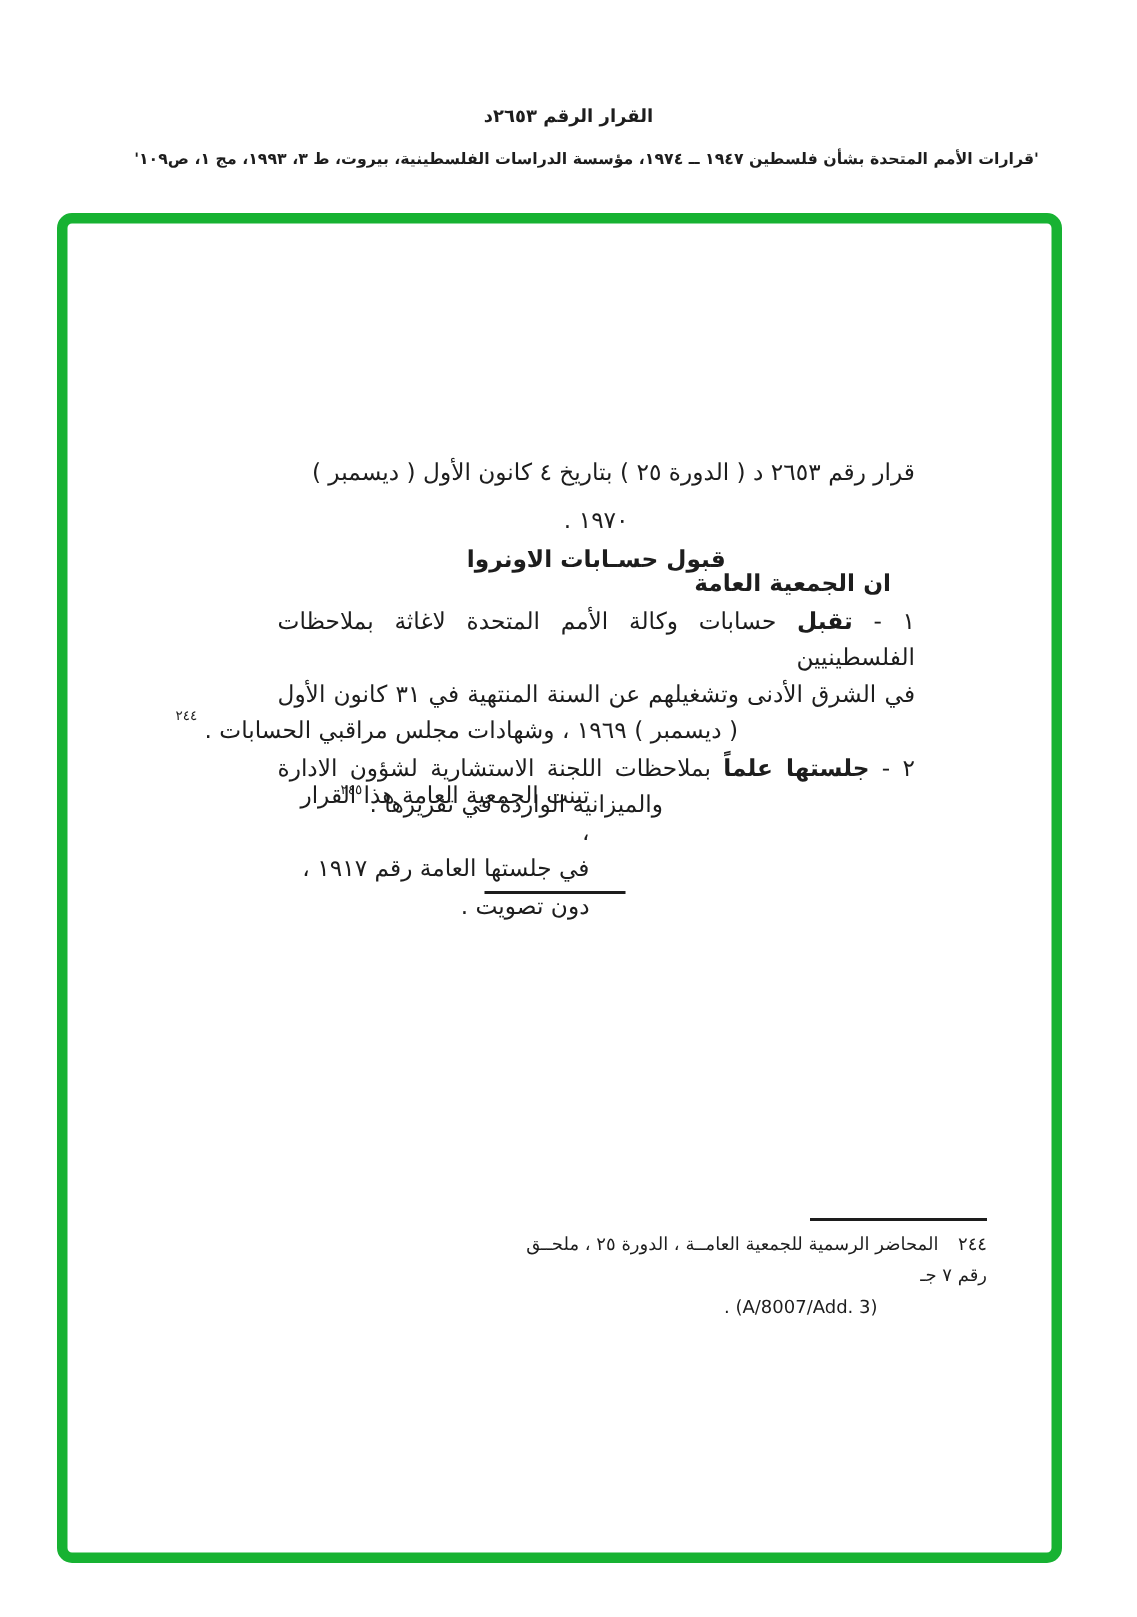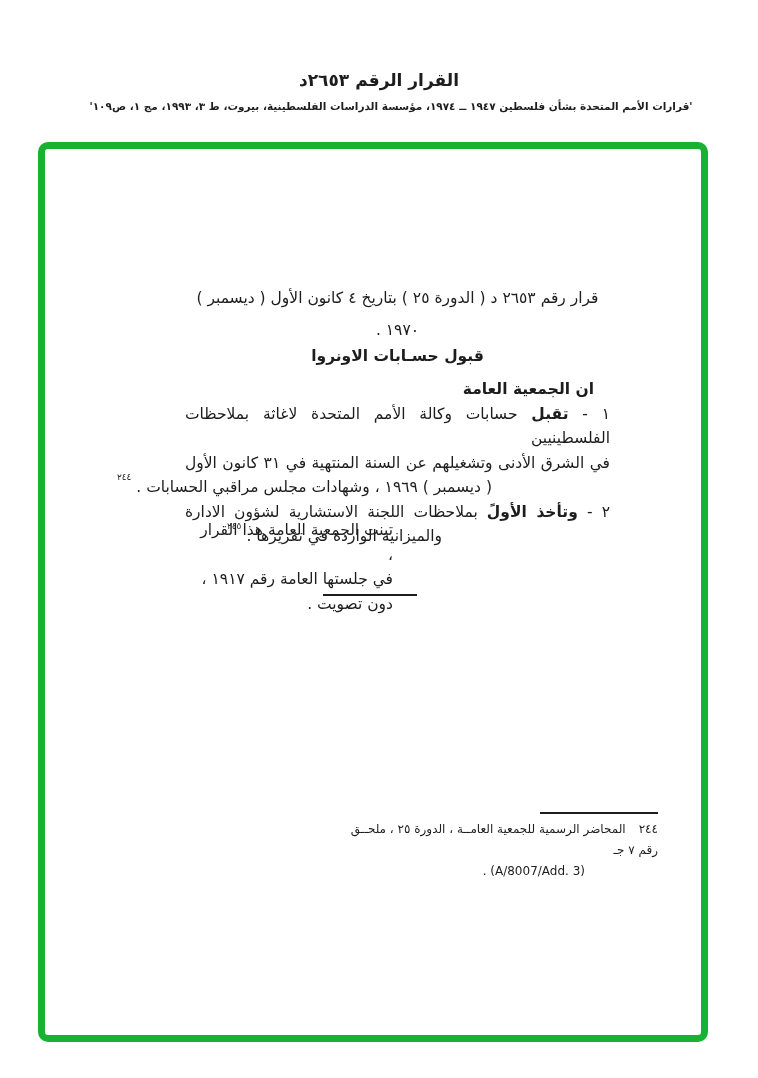--- a/index.html
+++ b/index.html
@@ -8,40 +8,40 @@
     width:758px; height:1078px; position:relative;
     background:#ffffff; color:var(--ink);
     font-family:"DejaVu Sans", sans-serif;
     overflow:hidden;
   }
   .abs { position:absolute; }
 
   
   .header-title {
     top:70px; left:0; width:758px; text-align:center;
-    font-size:17px; font-weight:bold; direction:rtl;
+    font-size:12px; font-weight:bold; direction:rtl;
   }
   .header-source {
     top:100px; left:12px; width:758px; text-align:center;
     font-size:10.5px; font-weight:bold; direction:rtl;
   }
 
   
   .frame {
     left:38px; top:142px; width:670px; height:900px;
     border:7px solid var(--green); border-radius:10px;
     background:transparent;
   }
 
   
   .doc-title {
     left:185px; top:286px; width:425px;
     direction:rtl; font-size:15.5px; line-height:25px;
   }
-  .doc-title .t1 { text-align:center; margin-bottom:7px; }
+  .doc-title .t1 { text-align:right; margin-bottom:7px;margin-top:17px; }
   .doc-title .t2 { text-align:center; margin-bottom:1px; }
   .doc-title .t3 { text-align:center; font-weight:bold; }
 
   
   .doc-body {
     left:185px; top:377px; width:425px;
     direction:rtl; text-align:right;
     font-size:15.5px; line-height:24.5px;
   }
   .doc-body .line { white-space:nowrap; }
@@ -88,21 +88,21 @@
   <div class="t3">قبول حسـابات الاونروا</div>
 </div>
 
 <div class="abs doc-body">
   <div class="line intro">ان الجمعية العامة</div>
 
   <div class="line fill"><span>١ - </span><b>تقبل</b><span> حسابات وكالة الأمم المتحدة لاغاثة بملاحظات الفلسطينيين</span></div>
   <div class="line fill">في الشرق الأدنى وتشغيلهم عن السنة المنتهية في ٣١ كانون الأول</div>
   <div class="line cont1"><span>( ديسمبر ) ١٩٦٩ ، وشهادات مجلس مراقبي الحسابات . </span><sup class="ref">٢٤٤</sup></div>
 
-  <div class="line fill"><span>٢ - </span><b>وتأخذ الأولً</b><span> بملاحظات اللجنة الاستشارية لشؤون الادارة</span></div>
+  <div class="line fill"><span>٢ - </span><b>جلستها علماً</b><span> بملاحظات اللجنة الاستشارية لشؤون الادارة</span></div>
   <div class="line cont2"><span>والميزانية الواردة في تقريرها . </span><sup class="ref">٢٤٥</sup></div>
 </div>
 
 <div class="abs closing">
   <div>تبنت الجمعية العامة هذا القرار ،</div>
   <div>في جلستها العامة رقم ١٩١٧ ،</div>
   <div>دون تصويت .</div>
 </div>
 
 <div class="abs rule-small"></div>

